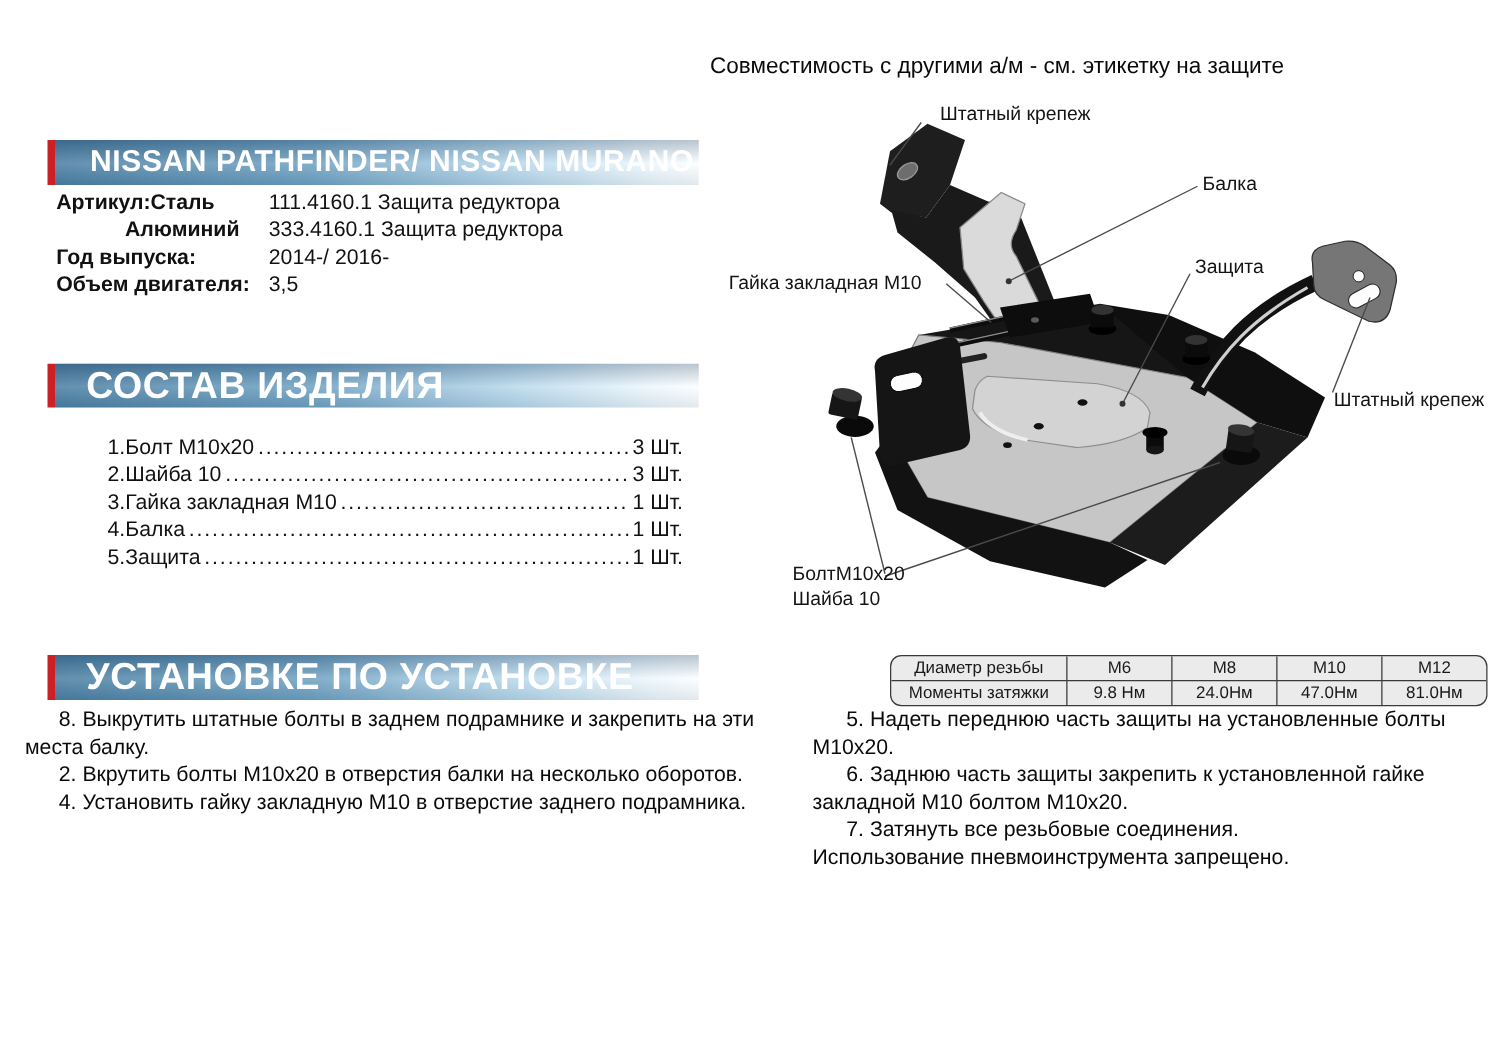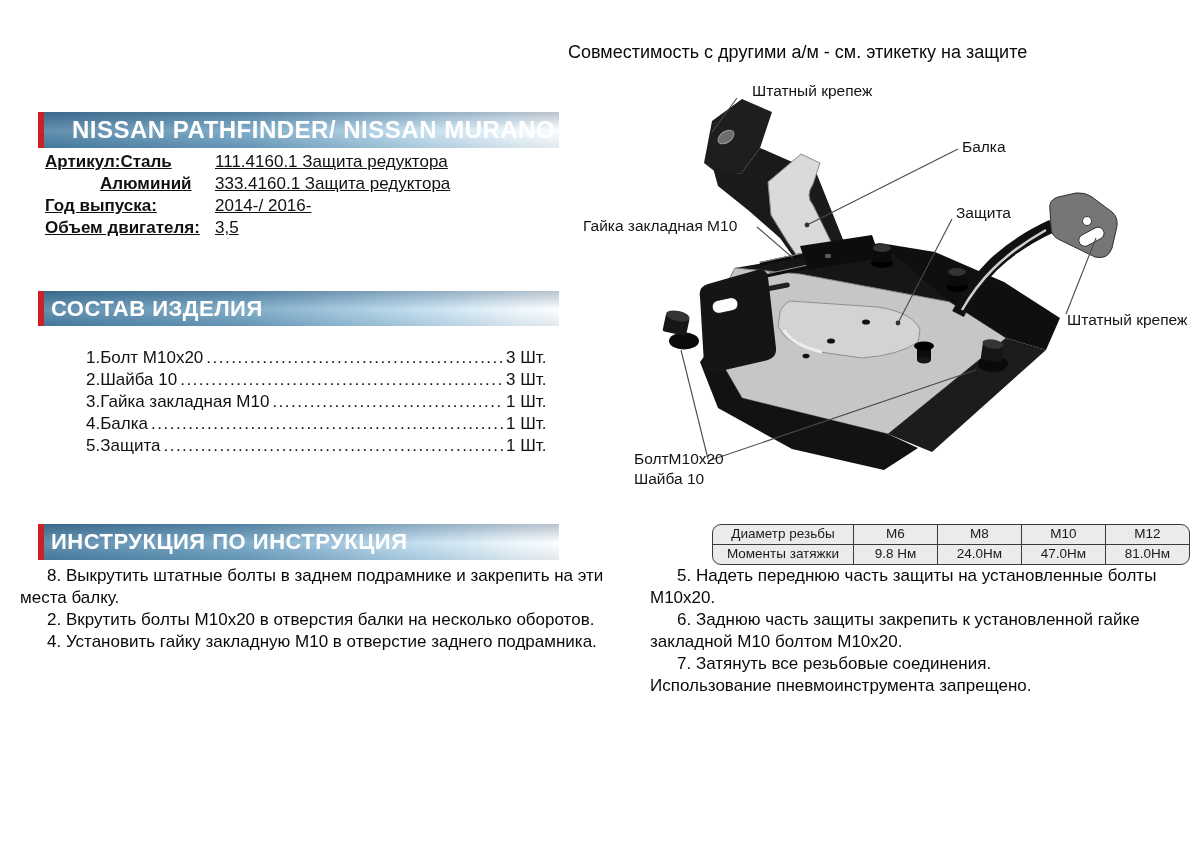--- a/index.html
+++ b/index.html
@@ -18,25 +18,25 @@
     position:absolute;left:38px;width:515px;height:36px;
     display:flex;align-items:center;
     border-left:6px solid #cb2026;
     background:
       linear-gradient(180deg, rgba(15,45,80,0.28) 0%, rgba(255,255,255,0.14) 52%, rgba(15,45,80,0.10) 100%),
       linear-gradient(90deg, #4a7fa2 0%, #6fa2c2 40%, #b9d9ec 72%, #eef8fd 93%, #fbfeff 100%);
     overflow:hidden;white-space:nowrap;
   }
   .banner .b-title{
     color:#fff;font-weight:bold;letter-spacing:0.5px;
-    padding-left:7px;font-size:22px;
+    padding-left:25px;font-size:30px;
   }
   .banner.first .b-title{font-size:24px;padding-left:28px;}
   
-  .specs{position:absolute;left:45px;top:151px;width:505px;font-size:17px;text-decoration:underline;}
+  .specs{position:absolute;left:45px;top:151px;width:505px;font-size:17px;}
   .spec-row{display:flex;line-height:22px;}
   .spec-label{width:170px;font-weight:bold;flex:none;}
   .spec-label.indent{padding-left:55px;width:115px;}
   .spec-value{flex:1;}
   
   .comp-list{position:absolute;left:45px;top:347px;width:478px;font-size:17px;margin-left:41px;}
   .li{display:flex;line-height:22px;align-items:baseline;}
   .li-name{flex:none;}
   .li-dots{flex:1;overflow:hidden;white-space:nowrap;margin:0 3px;}
   .li-dots::after{content:"........................................................................................";letter-spacing:1.5px;}
@@ -120,21 +120,21 @@
       <span class="li-qty">1 Шт.</span>
     </div>
     <div class="li">
       <span class="li-name">5.Защита</span>
       <span class="li-dots"></span>
       <span class="li-qty">1 Шт.</span>
     </div>
   </div>
 
   <div class="banner" style="top:524px;">
-    <span class="b-title">ИНСТРУКЦИЯ ПО ИНСТРУКЦИЯ</span>
+    <span class="b-title">УСТАНОВКЕ ПО УСТАНОВКЕ</span>
   </div>
 
   <div class="torque">
     <div class="t-row">
       <div class="t-cell">Диаметр резьбы</div>
       <div class="t-cell">М6</div>
       <div class="t-cell">М8</div>
       <div class="t-cell">М10</div>
       <div class="t-cell">М12</div>
     </div>

